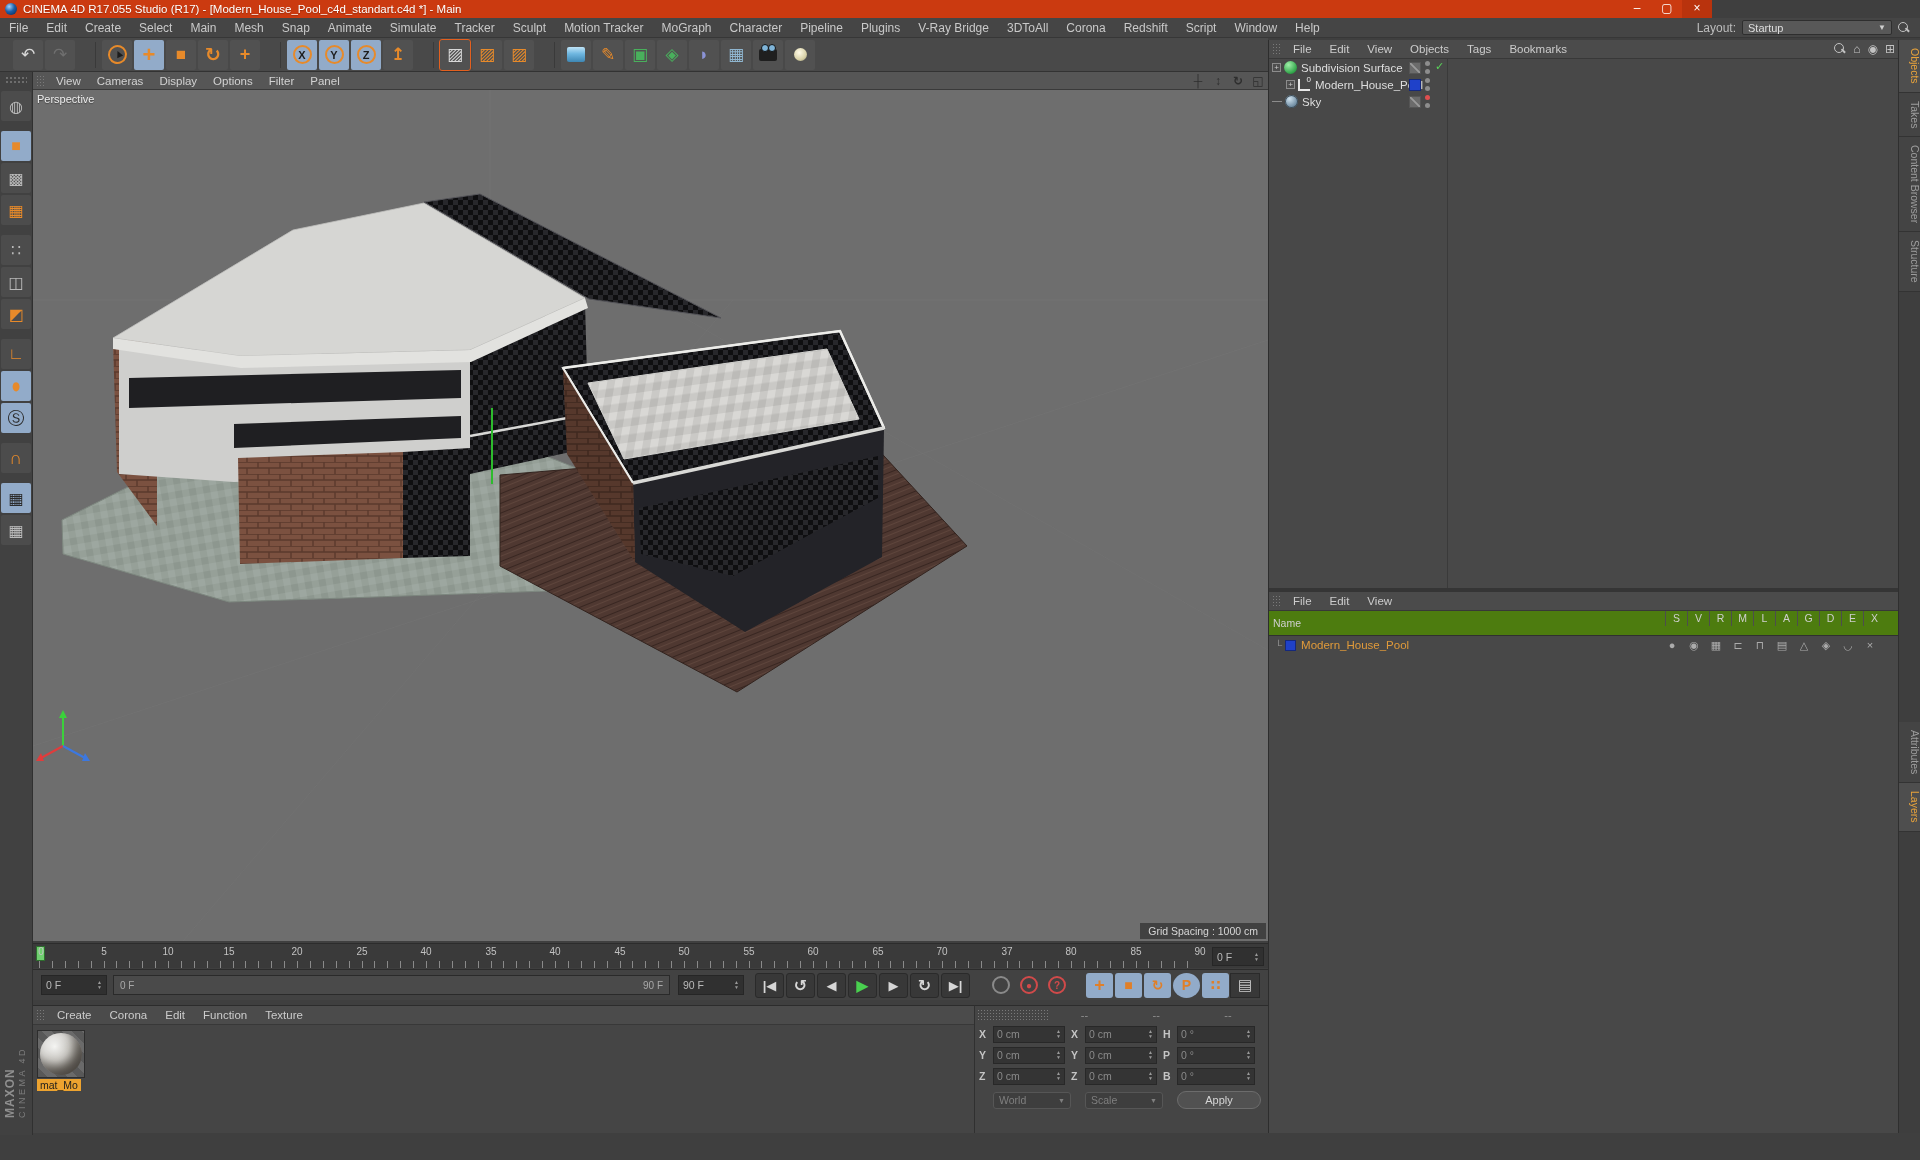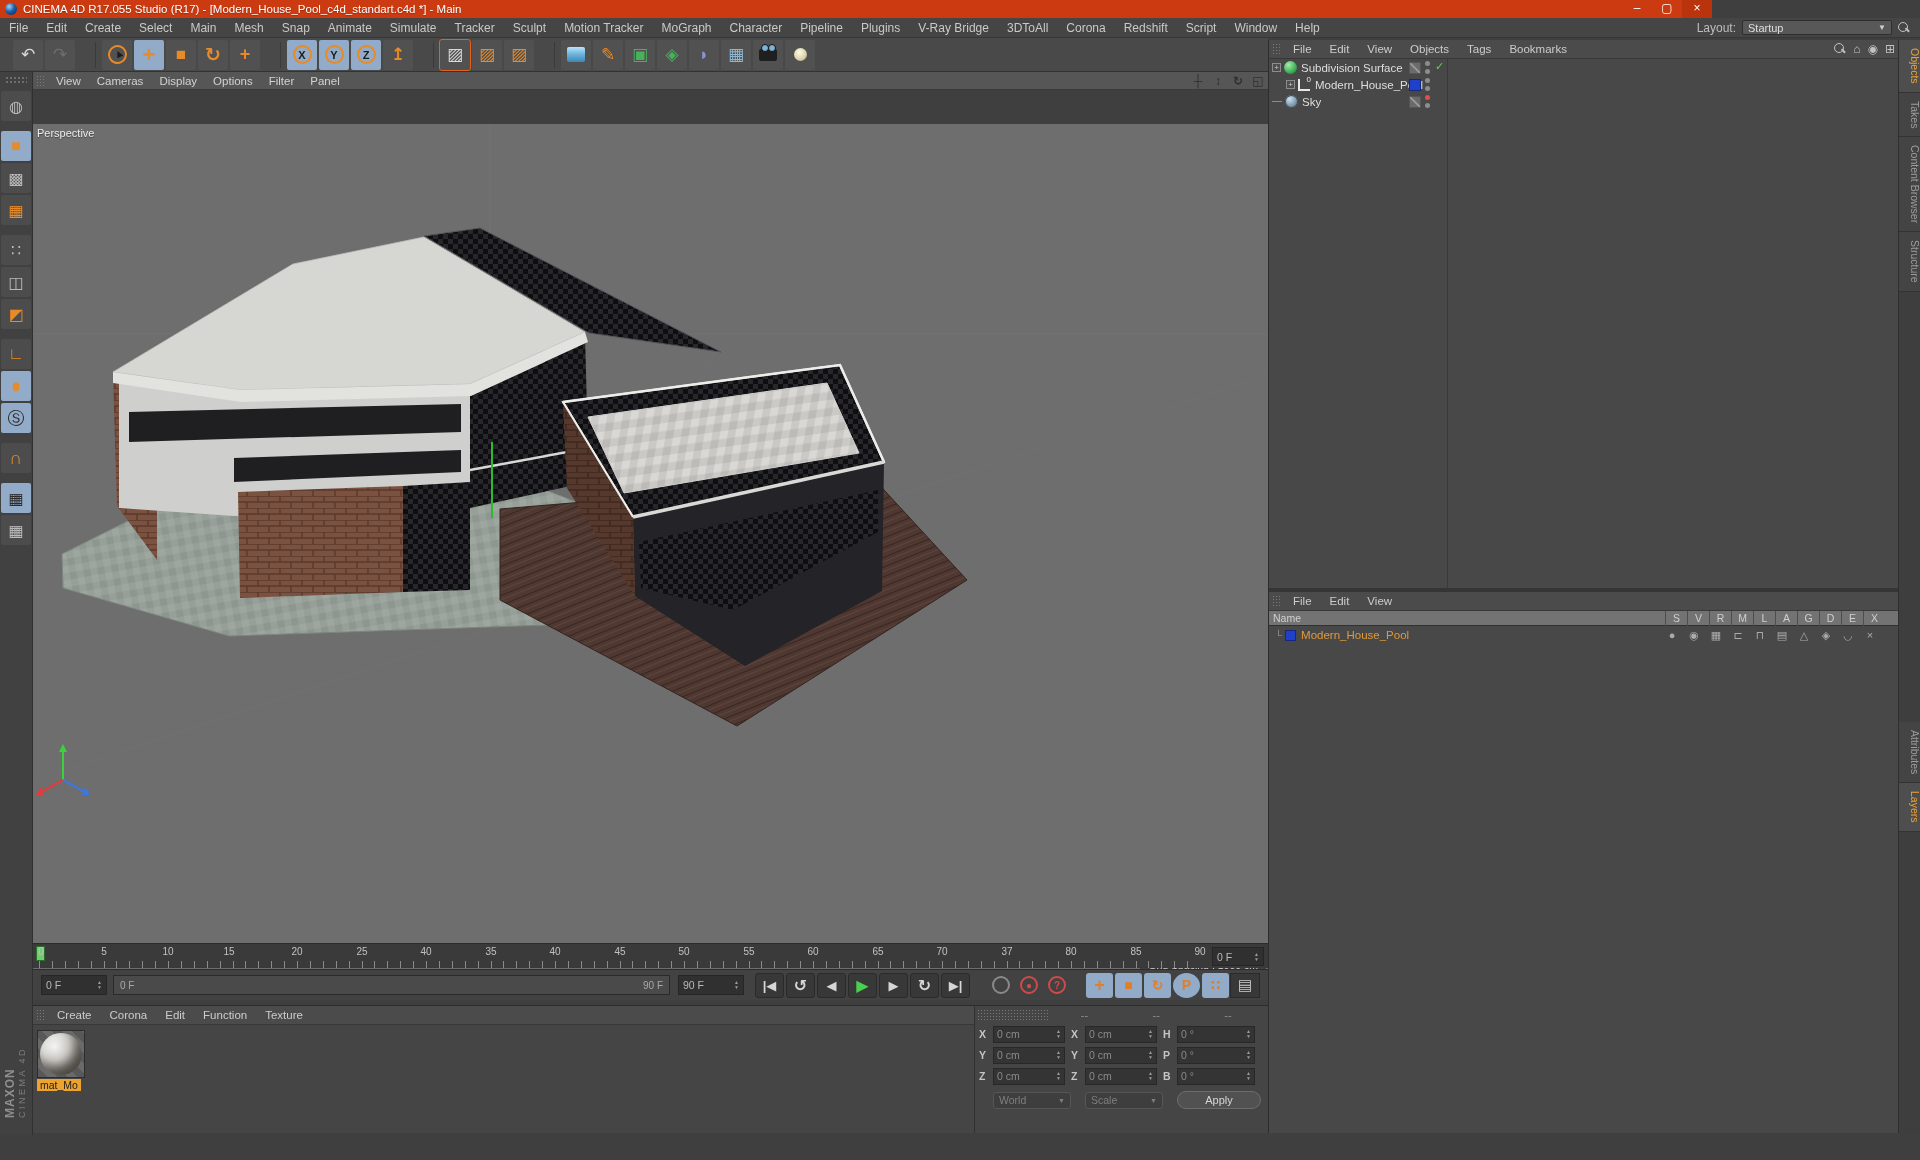--- a/index.html
+++ b/index.html
@@ -72,21 +72,21 @@
 
   
   .vp-menubar { position:absolute; left:33px; top:72px; width:1235px; height:18px; background:#565656;
     border-bottom:1px solid #3a3a3a; display:flex; align-items:center; color:#d2d2d2; font-size:11.5px; }
   .vp-menubar .mi { padding:0 8px; }
   .grip-h { width:8px; height:12px; margin:0 4px 0 3px;
     background:radial-gradient(#7a7a7a 1px, transparent 1px); background-size:3px 3px; }
   .vp-nav { margin-left:auto; display:flex; }
   .vp-nav .nbtn { width:20px; height:16px; text-align:center; color:#2e2e2e; font-size:12px; line-height:16px; font-weight:bold; }
 
-  .viewport { position:absolute; left:33px; top:90px; width:1235px; height:851px; background:#6e6e6e; overflow:hidden;margin-top:34px; }
+  .viewport { position:absolute; left:33px; top:90px; width:1235px; height:851px; background:#6e6e6e; overflow:hidden; }
   .vp-label { position:absolute; left:4px; top:3px; color:#ececec; font-size:11px; text-shadow:0 1px 1px rgba(0,0,0,.4); }
   .grid-spacing { position:absolute; right:2px; bottom:2px; background:rgba(58,58,58,.85);
     color:#d7d7d7; font-size:10.5px; padding:2px 8px; }
 
   
   .ruler-row { position:absolute; left:33px; top:943px; width:1235px; height:25px; background:#3a3a3a;
     border-top:1px solid #2c2c2c; display:flex; }
   .ruler { position:relative; flex:1; height:100%; }
   .ruler .tick-label { position:absolute; top:2px; font-size:10px; color:#c2c2c2; transform:translateX(-50%); }
   .ruler .minor { position:absolute; left:6px; right:10px; bottom:0; height:7px;
@@ -173,21 +173,21 @@
   .tagbox.layercolor { background:#1f41c9; background-image:none; border-color:#15287c; }
   .dots { position:absolute; left:156px; top:2px; display:flex; flex-direction:column; }
   .dot { width:5px; height:5px; border-radius:50%; background:#8d8d8d; margin-bottom:3px; }
   .dot.red { background:#e04f4f; }
   .om-check { position:absolute; left:166px; top:1px; color:#5ad45a; font-size:11px; font-weight:bold; }
   .om-menu-icons { margin-left:auto; display:flex; align-items:center; margin-right:4px; color:#c2c2c2; font-size:12px; }
   .om-menu-icons span { margin-left:7px; }
 
   .rp-split { position:absolute; left:0; top:548px; width:630px; height:4px; background:#353535; }
   .lm { position:absolute; left:0; top:552px; width:630px; height:541px; background:#484848; }
-  .lm-header { height:15px; background:#737373; border-bottom:1px solid #303030; color:#cfcfcf; font-size:10.5px;
+  .lm-header { height:25px; background:#4d7c0f; border-bottom:1px solid #303030; color:#cfcfcf; font-size:10.5px;
     display:flex; align-items:center; position:relative; }
   .lm-header .namecol { padding-left:4px; }
   .lm-cols { position:absolute; left:396px; top:0; display:flex; }
   .lm-cols span { width:22px; text-align:center; border-left:1px solid #4d4d4d; line-height:15px; }
   .lm-row { height:18px; display:flex; align-items:center; position:relative; font-size:11.5px; }
   .lm-row .tree { color:#9a9a9a; margin:0 3px 0 6px; font-size:10px; }
   .lm-row .lc { width:11px; height:11px; background:#1f41c9; border:1px solid #15287c; margin-right:5px; }
   .lm-row .nm { color:#e09a3a; }
   .lm-icons { position:absolute; left:392px; display:flex; }
   .lm-icons span { width:22px; text-align:center; color:#ababab; font-size:11px; }

